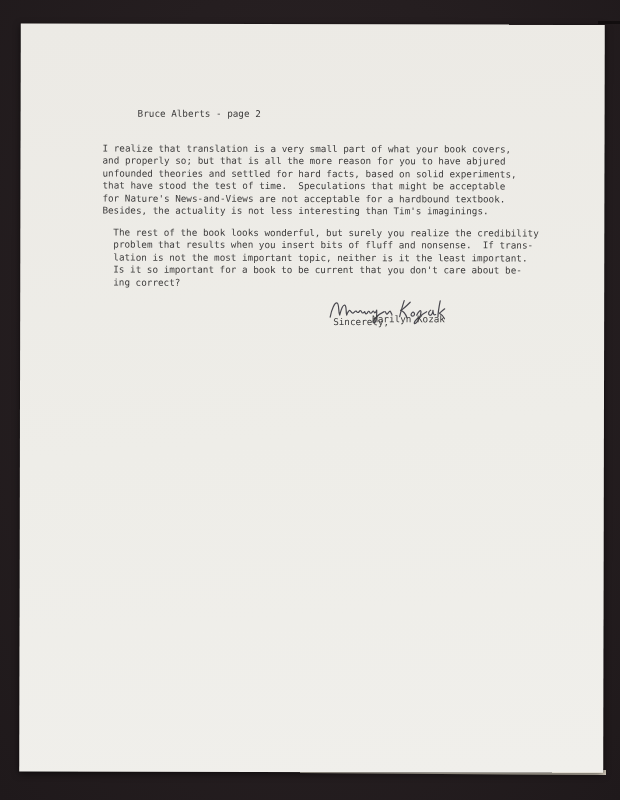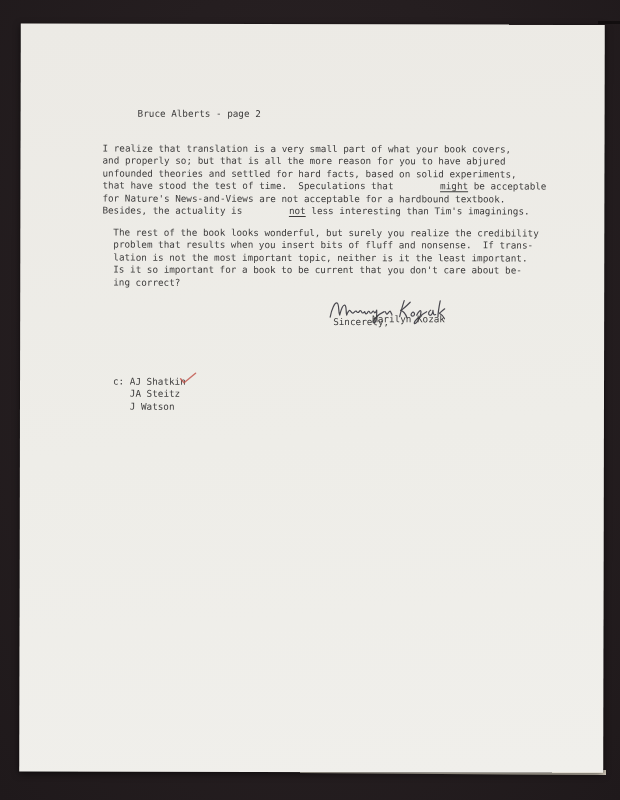--- a/index.html
+++ b/index.html
@@ -20,21 +20,21 @@
     position:absolute;left:20px;top:24px;width:584px;height:748px;
     background:linear-gradient(175deg,#eceae5 0%,#eeede8 55%,#f0efeb 100%);
     box-shadow:0 2px 7px rgba(0,0,0,0.55), 0 0 1px rgba(0,0,0,0.6);
     transform:rotate(0.12deg);z-index:2;
   }
   .typed{
     position:absolute;color:#3d3c3c;font-size:9.3px;line-height:12.45px;
     white-space:pre;
   }
   .tline{white-space:pre;}
-  .u{text-decoration:underline;text-underline-offset:2px;text-decoration-thickness:1px;margin-left:41px;}
+  .u{text-underline-offset:2px;text-decoration-thickness:1px;}
   #header{left:93px;top:84px;margin-left:24px;}
   #para1{left:82px;top:119px;}
   #para2{left:93px;top:203px;}
   #closing{left:313px;top:264px;margin-top:28px;}
   #signature{position:absolute;left:308px;top:272px;width:150px;height:30px;}
   #typed-name{left:320px;top:289px;padding-left:32px;}
   #cc-block{left:93px;top:327px;}
   #checkmark{position:absolute;left:66px;top:21px;width:18px;height:13px;}
 </style>
 </head>
@@ -62,19 +62,14 @@
       <path d="M84.5 16 C82.5 17 82.3 20 84.3 20 C86.3 20 87.3 17 85.3 16 Z"></path>
       <path d="M88.5 19 C90.5 14.5 92.8 13 92.8 16 C92.3 19.5 90.5 24.5 87.5 27 C85.5 28.3 85.5 26 88.5 23 C91.5 20 95.5 17 98.5 15.5"></path>
       <path d="M102.5 14 C100.5 15 99.5 18 101.5 19 C103.5 19.5 104.8 16 104.8 14 C104.8 17 105.5 19.3 107.5 18.3"></path>
       <path d="M112 4.5 C110.8 10.5 109.8 16 109.8 20.5"></path>
       <path d="M116.5 12.5 C113.5 15 111.5 16.8 111.2 17 C113.2 18 115.3 20.3 116.3 22.5"></path>
     </g>
   </svg>
 
   <div id="typed-name" class="typed">Marilyn Kozak</div>
 
-  <div id="cc-block" class="typed">
-    <div class="tline"><span>c: AJ Shatkin</span></div><div class="tline"><span>   JA Steitz</span></div><div class="tline"><span>   J Watson</span></div><svg id="checkmark" viewBox="0 0 18 13" aria-label="red checkmark next to J Watson">
-      <path d="M1.5 7 L5 11 L16.5 1.5" fill="none" stroke="#c0524a" stroke-width="1.5" stroke-linecap="round" stroke-linejoin="round" opacity="0.8"></path>
-    </svg>
-  </div>
 
 </div>
 
 </body></html>

